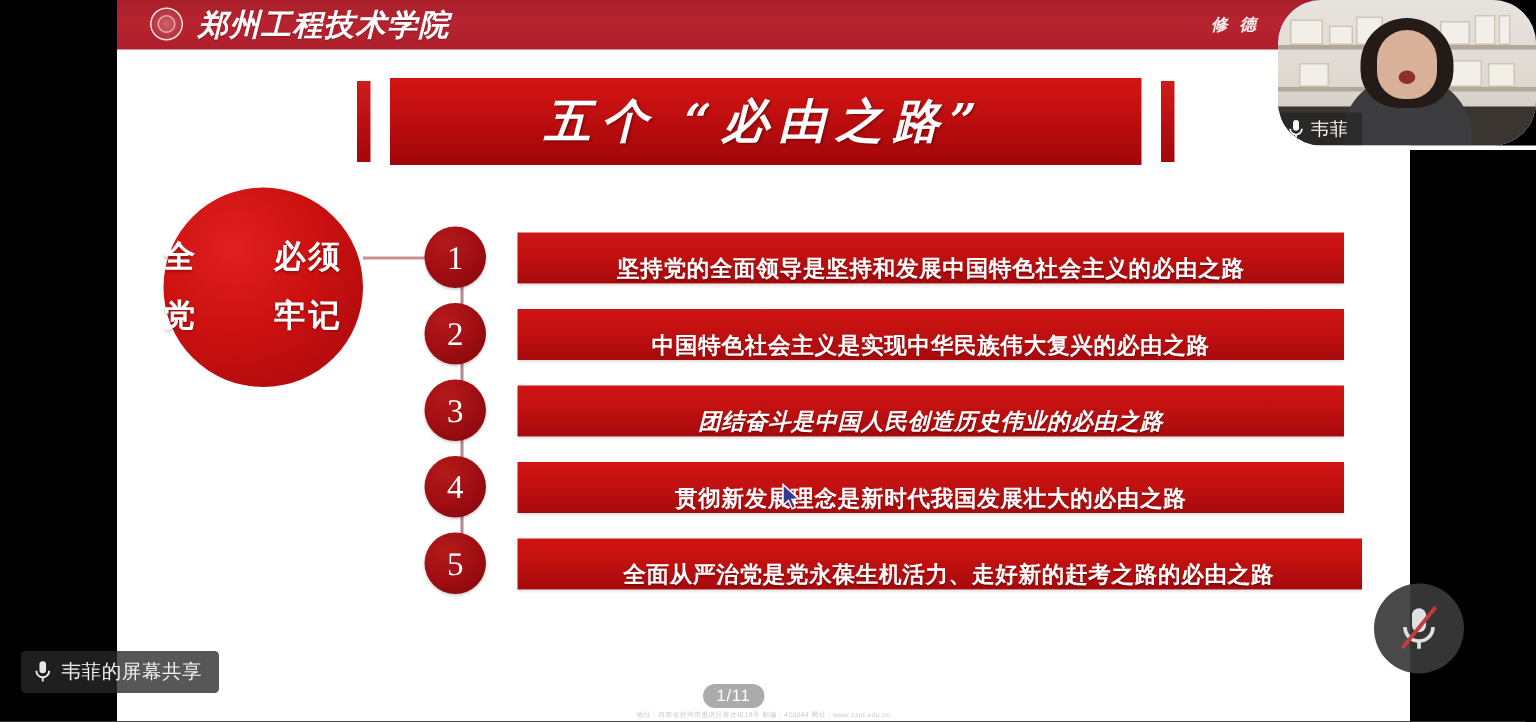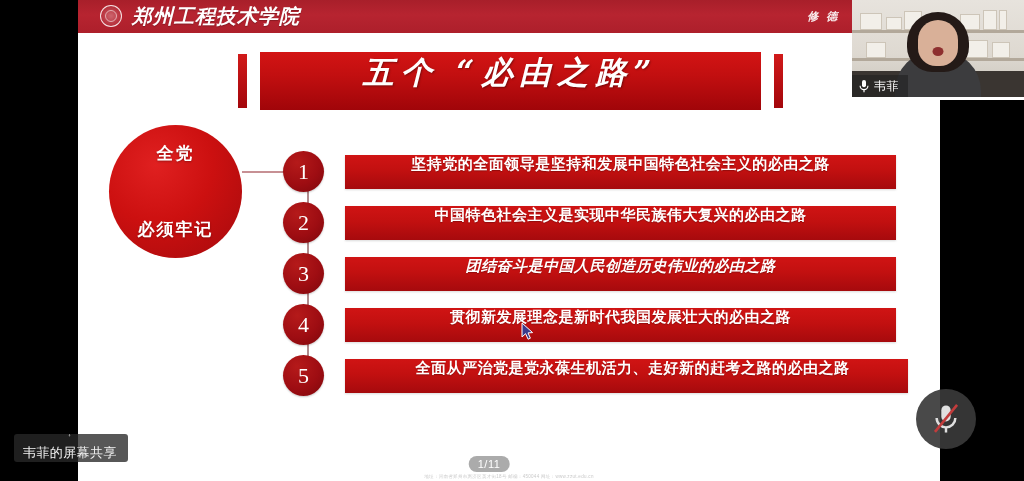--- a/index.html
+++ b/index.html
@@ -106,21 +106,21 @@
   .title-tick.left  { left: 0px; }
   .title-tick.right { right: 0px; }
   .title-bar {
     position: absolute;
     left: 22px;
     right: 22px;
     top: 0px;
     height: 58px;
     background: linear-gradient(180deg, #d31414 0%, #c20f10 40%, #a00509 100%);
     display: flex;
-    align-items: flex-start;
+    align-items: center;
     justify-content: center;
   }
   .title-text {
     font-family: "DejaVu Serif", serif;
     font-style: italic;
     font-weight: bold;
     font-size: 31px;
     letter-spacing: 7px;
     color: #ffffff;
     white-space: nowrap;
@@ -130,26 +130,26 @@
   
   .big-circle {
     position: absolute;
     left: 31px;
     top: 125px;
     width: 133px;
     height: 133px;
     border-radius: 50%;
     background: radial-gradient(circle at 35% 30%, #e02020 0%, #cc1010 45%, #a50a0d 100%);
     display: flex;
-    flex-direction: column;
+    flex-direction: row;
     align-items: center;
     justify-content: center;
     color: #ffffff;
     font-weight: bold;
-    font-size: 17px;
+    font-size: 21px;
     letter-spacing: 2px;
     line-height: 1.85;
     text-shadow: 0 1px 2px rgba(0,0,0,0.3);
     gap: 44px;
   }
 
   
   .connector-h {
     position: absolute;
     left: 164px;
@@ -197,21 +197,21 @@
     align-items: center;
     justify-content: center;
     box-shadow: 0 1px 2px rgba(0,0,0,0.22);
   }
   .row-bar {
     flex: 0 0 auto;
     margin-left: 21px;
     height: 34px;
     background: linear-gradient(180deg, #d01414 0%, #c21010 45%, #a60a0d 100%);
     display: flex;
-    align-items: flex-start;
+    align-items: flex-end;
     justify-content: center;
     box-shadow: 0 1px 2px rgba(0,0,0,0.15);
   }
   .row-bar span {
     color: #ffffff;
     font-weight: bold;
     font-size: 15px;
     letter-spacing: 0.5px;
     white-space: nowrap;
     text-shadow: 0 1px 1px rgba(0,0,0,0.25);
@@ -263,39 +263,39 @@
     left: 14px;
     top: 434px;
     height: 28px;
     background: rgba(40,40,40,0.78);
     border-radius: 3px;
     display: flex;
     align-items: center;
     padding: 0 11px 0 9px;
     gap: 7px;
     z-index: 30;
-    flex-direction: column;
   }
   .share-label .lbl {
     color: #f2f2f2;
     font-size: 13px;
     letter-spacing: 0.4px;
     white-space: nowrap;
   }
 
   
   .video-tile {
     position: absolute;
     right: 0px;
     top: 0px;
     width: 172px;
     height: 97px;
     overflow: hidden;
     background: #8b5cf6;
     z-index: 40;
+    border-radius: 29px;
   }
   .v-wall {
     position: absolute; inset: 0;
     background: linear-gradient(180deg, #e7e3dd 0%, #ded9d1 55%, #c9c3ba 100%);
   }
   .v-shelf {
     position: absolute;
     left: 0; right: 0;
     height: 3px;
     background: #b2a89a;

